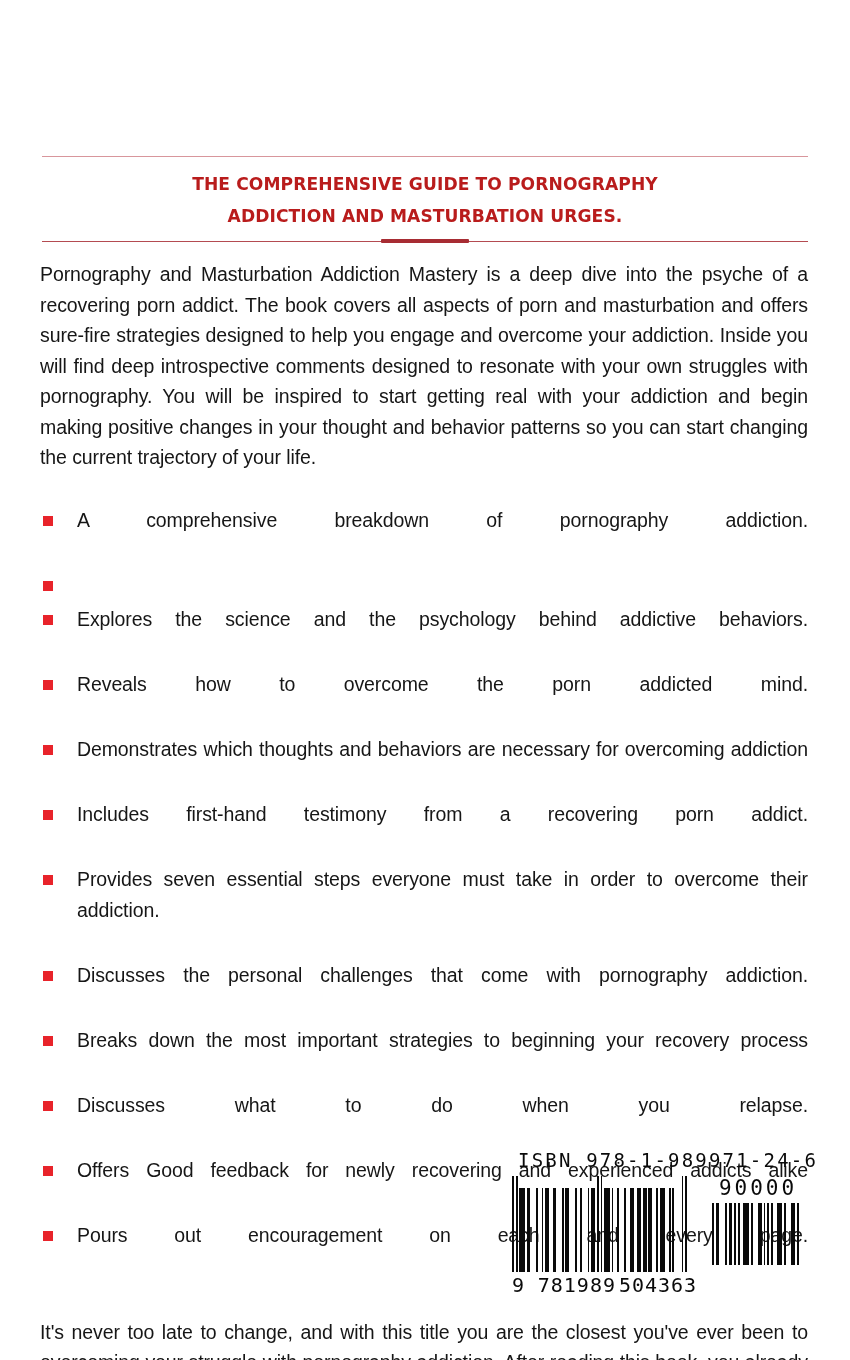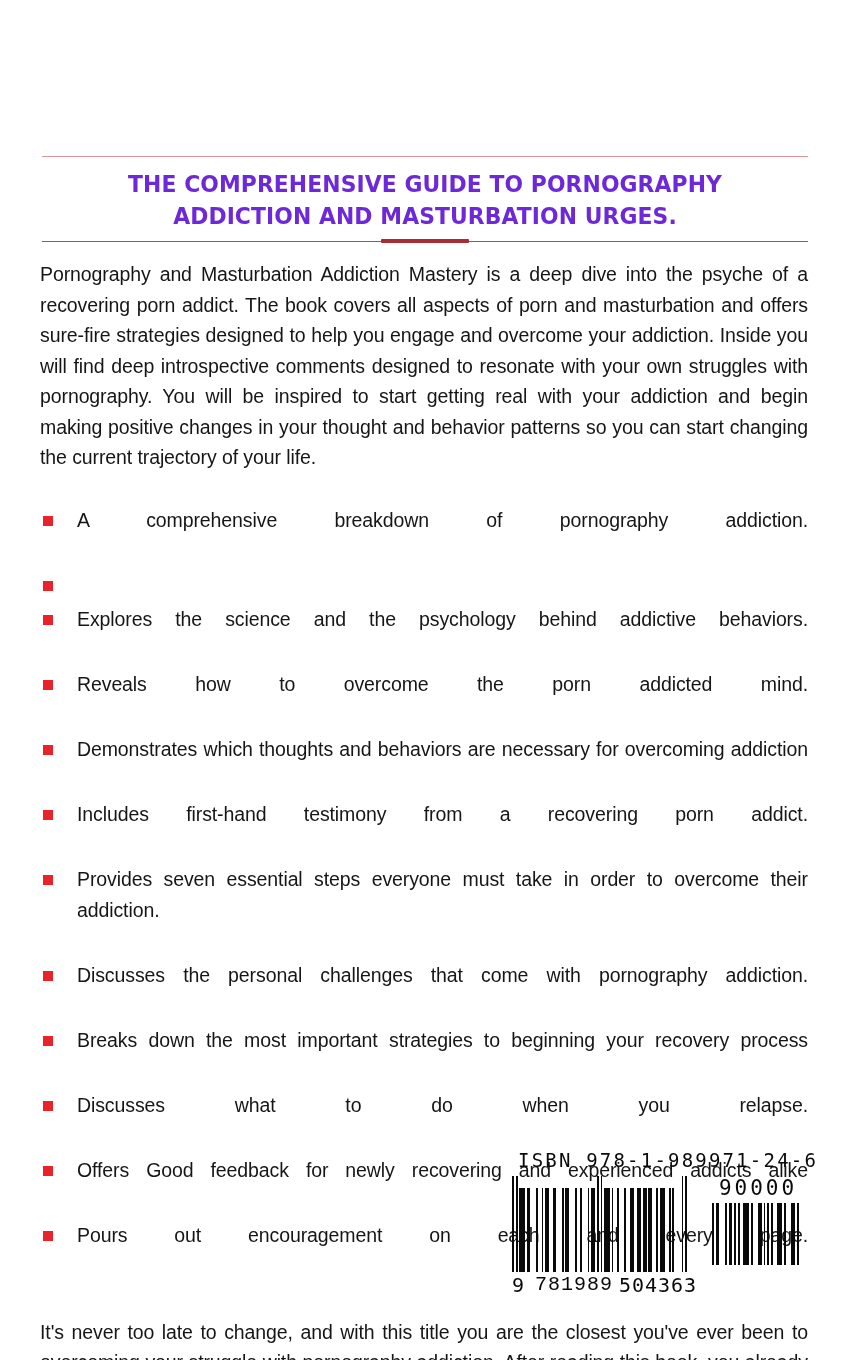--- a/index.html
+++ b/index.html
@@ -73,23 +73,23 @@
   }
 
   .subtitle {
     position: absolute;
     left: 60px;
     right: 60px;
     top: 168px;
     text-align: center;
     font-family: "DejaVu Sans", sans-serif;
     font-weight: bold;
-    font-size: 23px;
+    font-size: 18px;
     line-height: 32px;
-    color: #6d28d9;
+    color: #b91c1c;
     letter-spacing: 0.1px;
   }
   .subtitle span { display: block; transform: scaleX(0.95); }
 
   
   .content {
     position: absolute;
     left: 40px;
     right: 42px;
     top: 259px;
@@ -181,21 +181,21 @@
 
   .ean-digits {
     display: flex;
     font-family: "DejaVu Sans Mono", monospace;
     font-size: 20px;
     color: #0a0a0a;
     margin-top: 1px;
     letter-spacing: 0.5px;
   }
   .ean-digits .d-lead { width: 20px; text-align: left; }
-  .ean-digits .d-left { width: 84px; text-align: center; letter-spacing: 1px; font-family: Liberation Mono, monospace; }
+  .ean-digits .d-left { width: 84px; text-align: right; letter-spacing: 1px; }
   .ean-digits .d-right { width: 84px; text-align: center; letter-spacing: 1px; }
 </style>
 </head>
 <body>
 
 <div class="page">
 
 
   <div class="rule top"></div>
 

